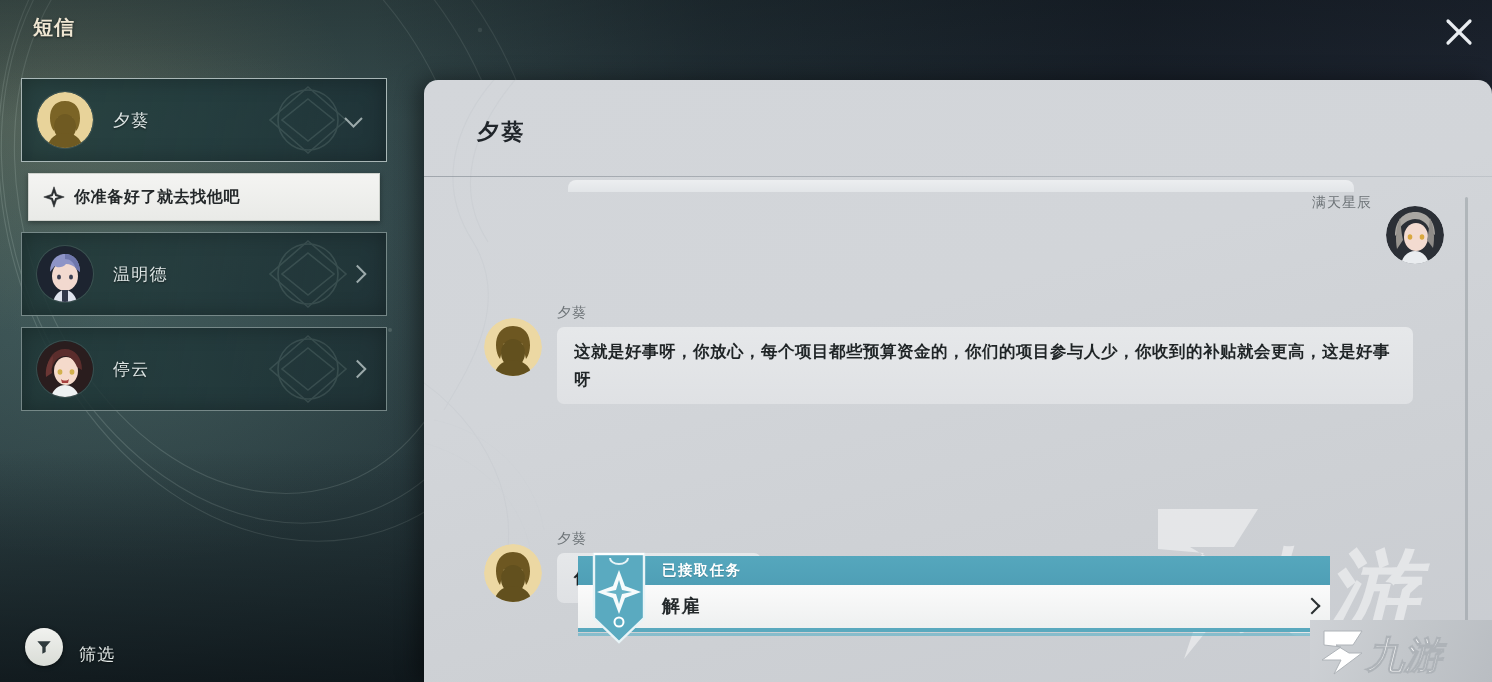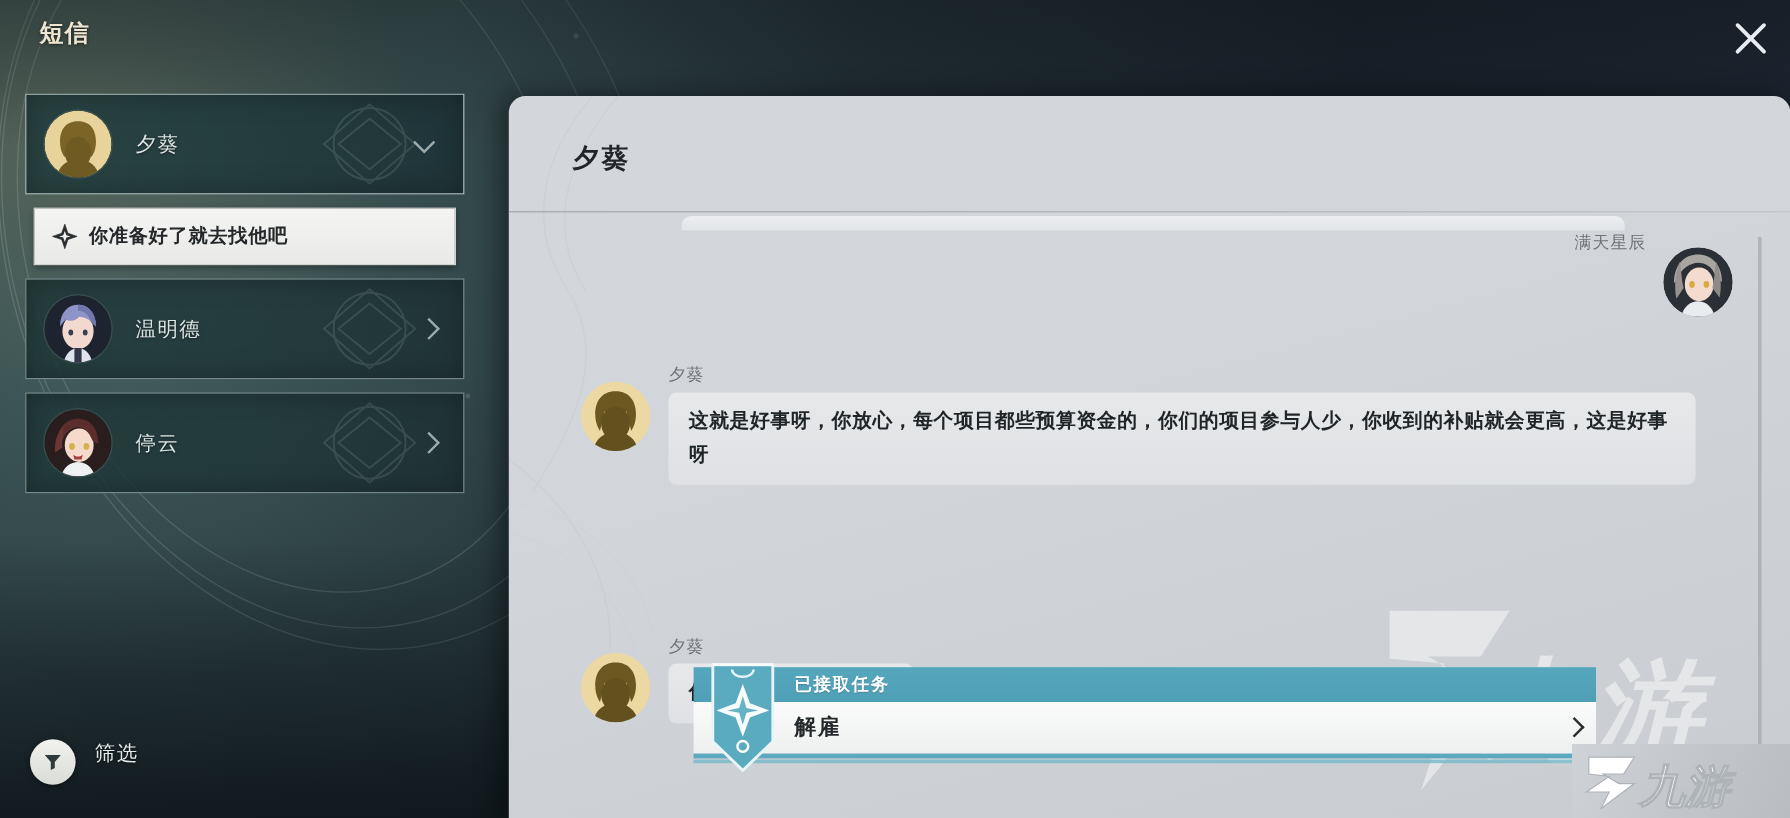--- a/index.html
+++ b/index.html
@@ -98,21 +98,21 @@
     box-shadow:0 2px 5px rgba(0,0,0,.35);
   }
   .preview-chip .star { flex:0 0 22px; width:22px; height:22px; margin-right:9px; }
   .preview-chip .ptxt {
     font-size:16px; color:#24282a; font-weight:700; letter-spacing:.6px;
     white-space:nowrap; overflow:hidden; text-overflow:ellipsis;
   }
 
   
   .filter-row {
-    position:absolute; left:25px; bottom:28px; display:flex; align-items:flex-start;
+    position:absolute; left:25px; bottom:16px; display:flex; align-items:flex-end;
     cursor:pointer;
   }
   .filter-ico {
     width:38px; height:38px; border-radius:50%;
     background:linear-gradient(to bottom,#f1f2ef,#d9dcd6);
     display:flex; align-items:center; justify-content:center;
     box-shadow:0 1px 4px rgba(0,0,0,.5);
   }
   .filter-label { margin-left:16px; font-size:17px; color:#e4eae8; letter-spacing:1.2px;
     text-shadow:0 1px 2px rgba(0,0,0,.6); }

